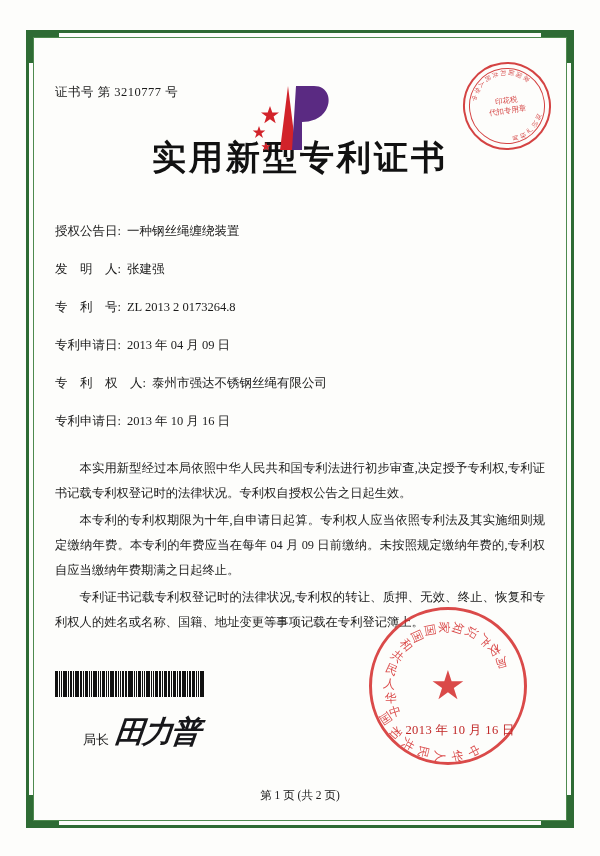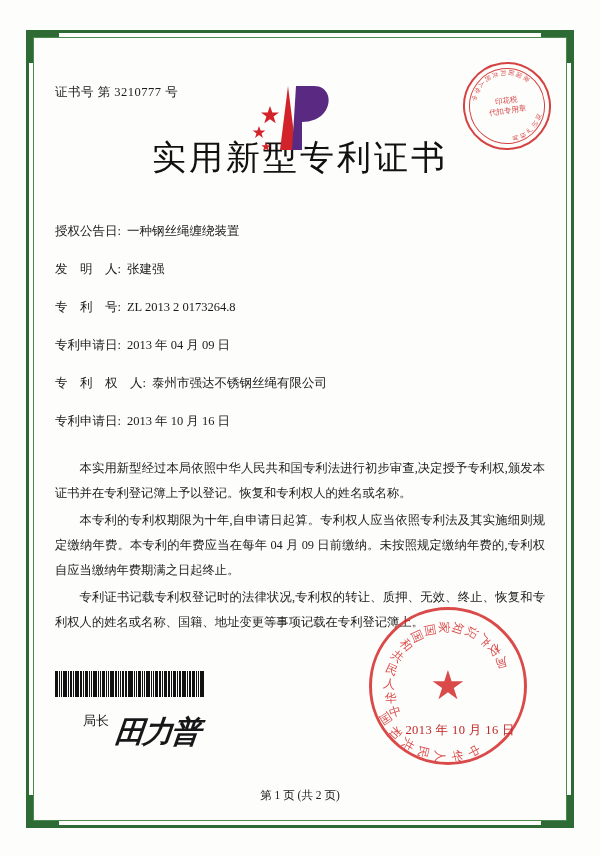--- a/index.html
+++ b/index.html
@@ -120,21 +120,21 @@
     text-align: center;
     font-size: 7.5px;
     line-height: 10px;
     color: #cf2a2a;
   }
 
   .title {
     margin-top: 34px;
     text-align: center;
     font-size: 34px;
-    font-weight: normal;
+    font-weight: bold;
     letter-spacing: 3px;
     color: #111;
     font-family: "DejaVu Serif", "Liberation Serif", serif;
   }
 
   .fields {
     margin-top: 42px;
     font-size: 12.5px;
     color: #1b1b1b;
   }
@@ -180,21 +180,21 @@
     background: #111;
     margin-right: 1px;
   }
 
   
   .signature-block {
     position: absolute;
     left: 28px;
     bottom: 48px;
     display: flex;
-    align-items: flex-start;
+    align-items: flex-end;
   }
   .sig-label {
     font-size: 13px;
     margin-right: 6px;
     padding-bottom: 4px;
   }
   .sig-name {
     font-size: 30px;
     font-family: "DejaVu Serif", serif;
     font-style: italic;
@@ -326,21 +326,21 @@
         <span class="field-label">专　利　权　人:</span>
         <span class="field-value">泰州市强达不锈钢丝绳有限公司</span>
       </div>
       <div class="field-row">
         <span class="field-label">专利申请日:</span>
         <span class="field-value">2013 年 10 月 16 日</span>
       </div>
     </div>
 
     <div class="paragraphs">
-      <p>本实用新型经过本局依照中华人民共和国专利法进行初步审查,决定授予专利权,颁发本证书并在专利登记簿上予以登记。恢复和专利权人的姓名或名称。</p>
+      <p>本实用新型经过本局依照中华人民共和国专利法进行初步审查,决定授予专利权,专利证书记载专利权登记时的法律状况。专利权自授权公告之日起生效。</p>
       <p>本专利的专利权期限为十年,自申请日起算。专利权人应当依照专利法及其实施细则规定缴纳年费。本专利的年费应当在每年 04 月 09 日前缴纳。未按照规定缴纳年费的,专利权自应当缴纳年费期满之日起终止。</p>
       <p>专利证书记载专利权登记时的法律状况,专利权的转让、质押、无效、终止、恢复和专利权人的姓名或名称、国籍、地址变更等事项记载在专利登记簿上。</p>
     </div>
 
     <div class="barcode">
       <i style="width:3px"></i>
         <i style="width:1px"></i>
         <i style="width:2px"></i>
         <i style="width:4px"></i>
       <i style="width:1px"></i>

